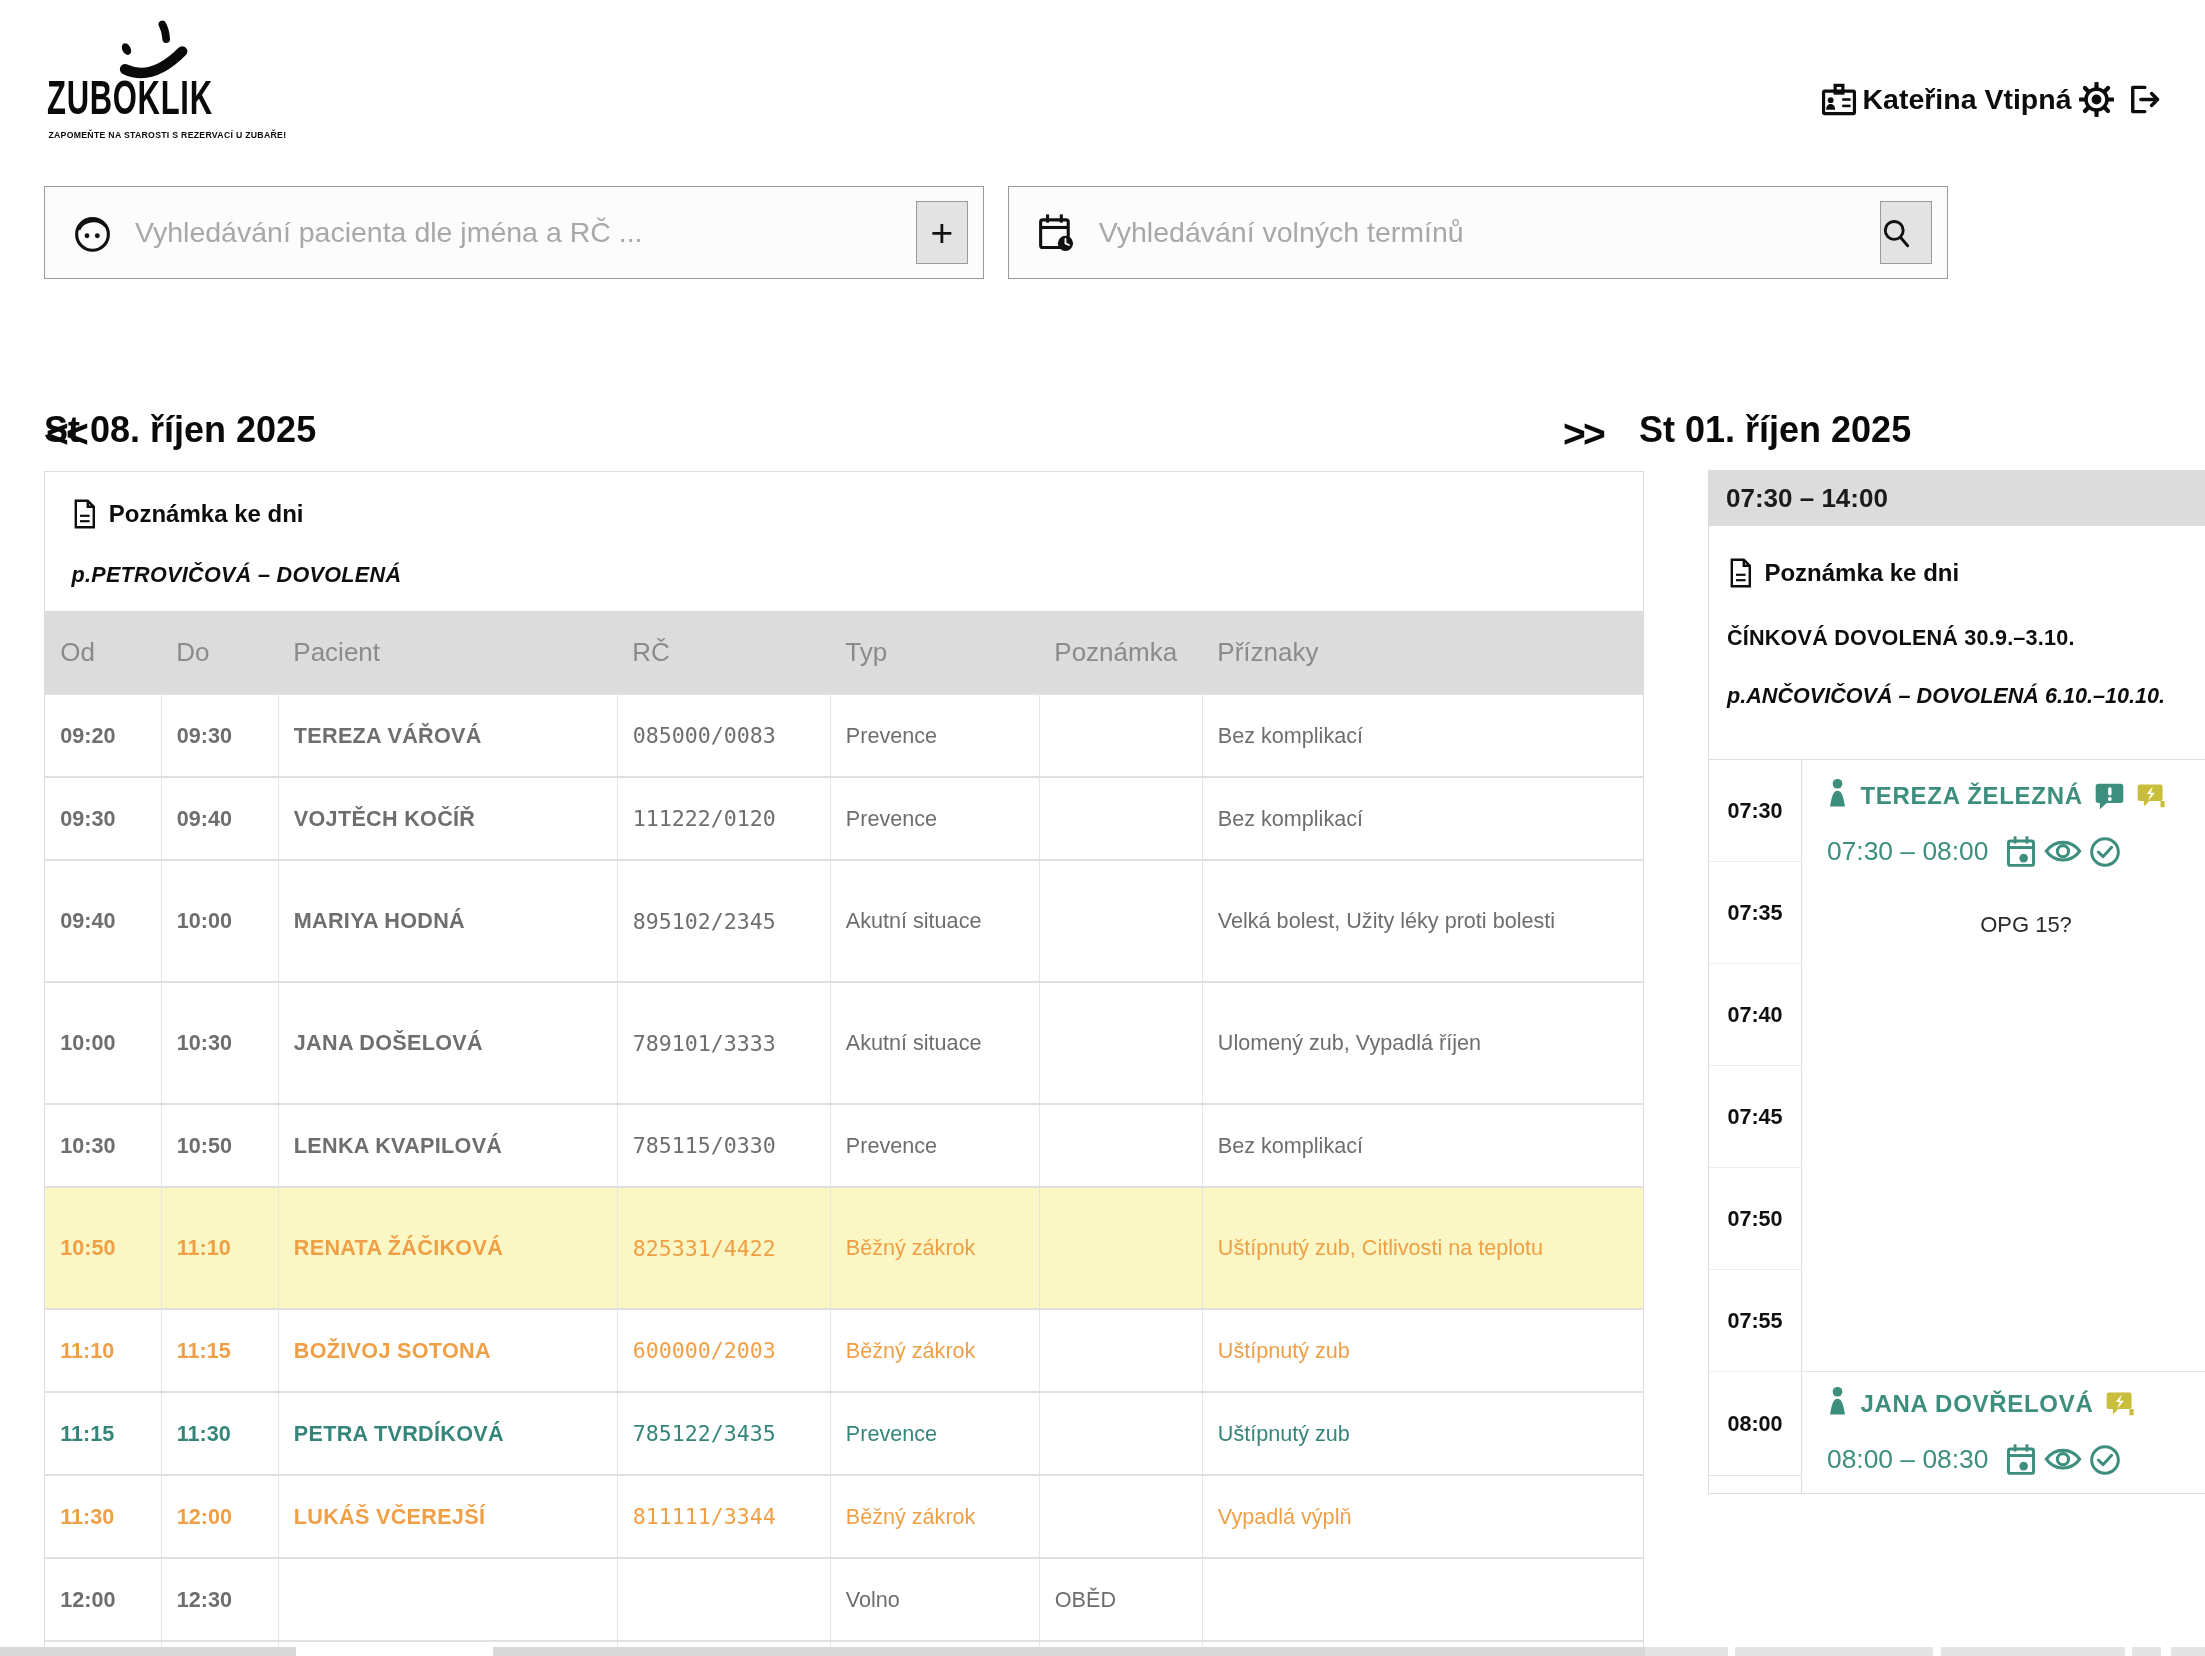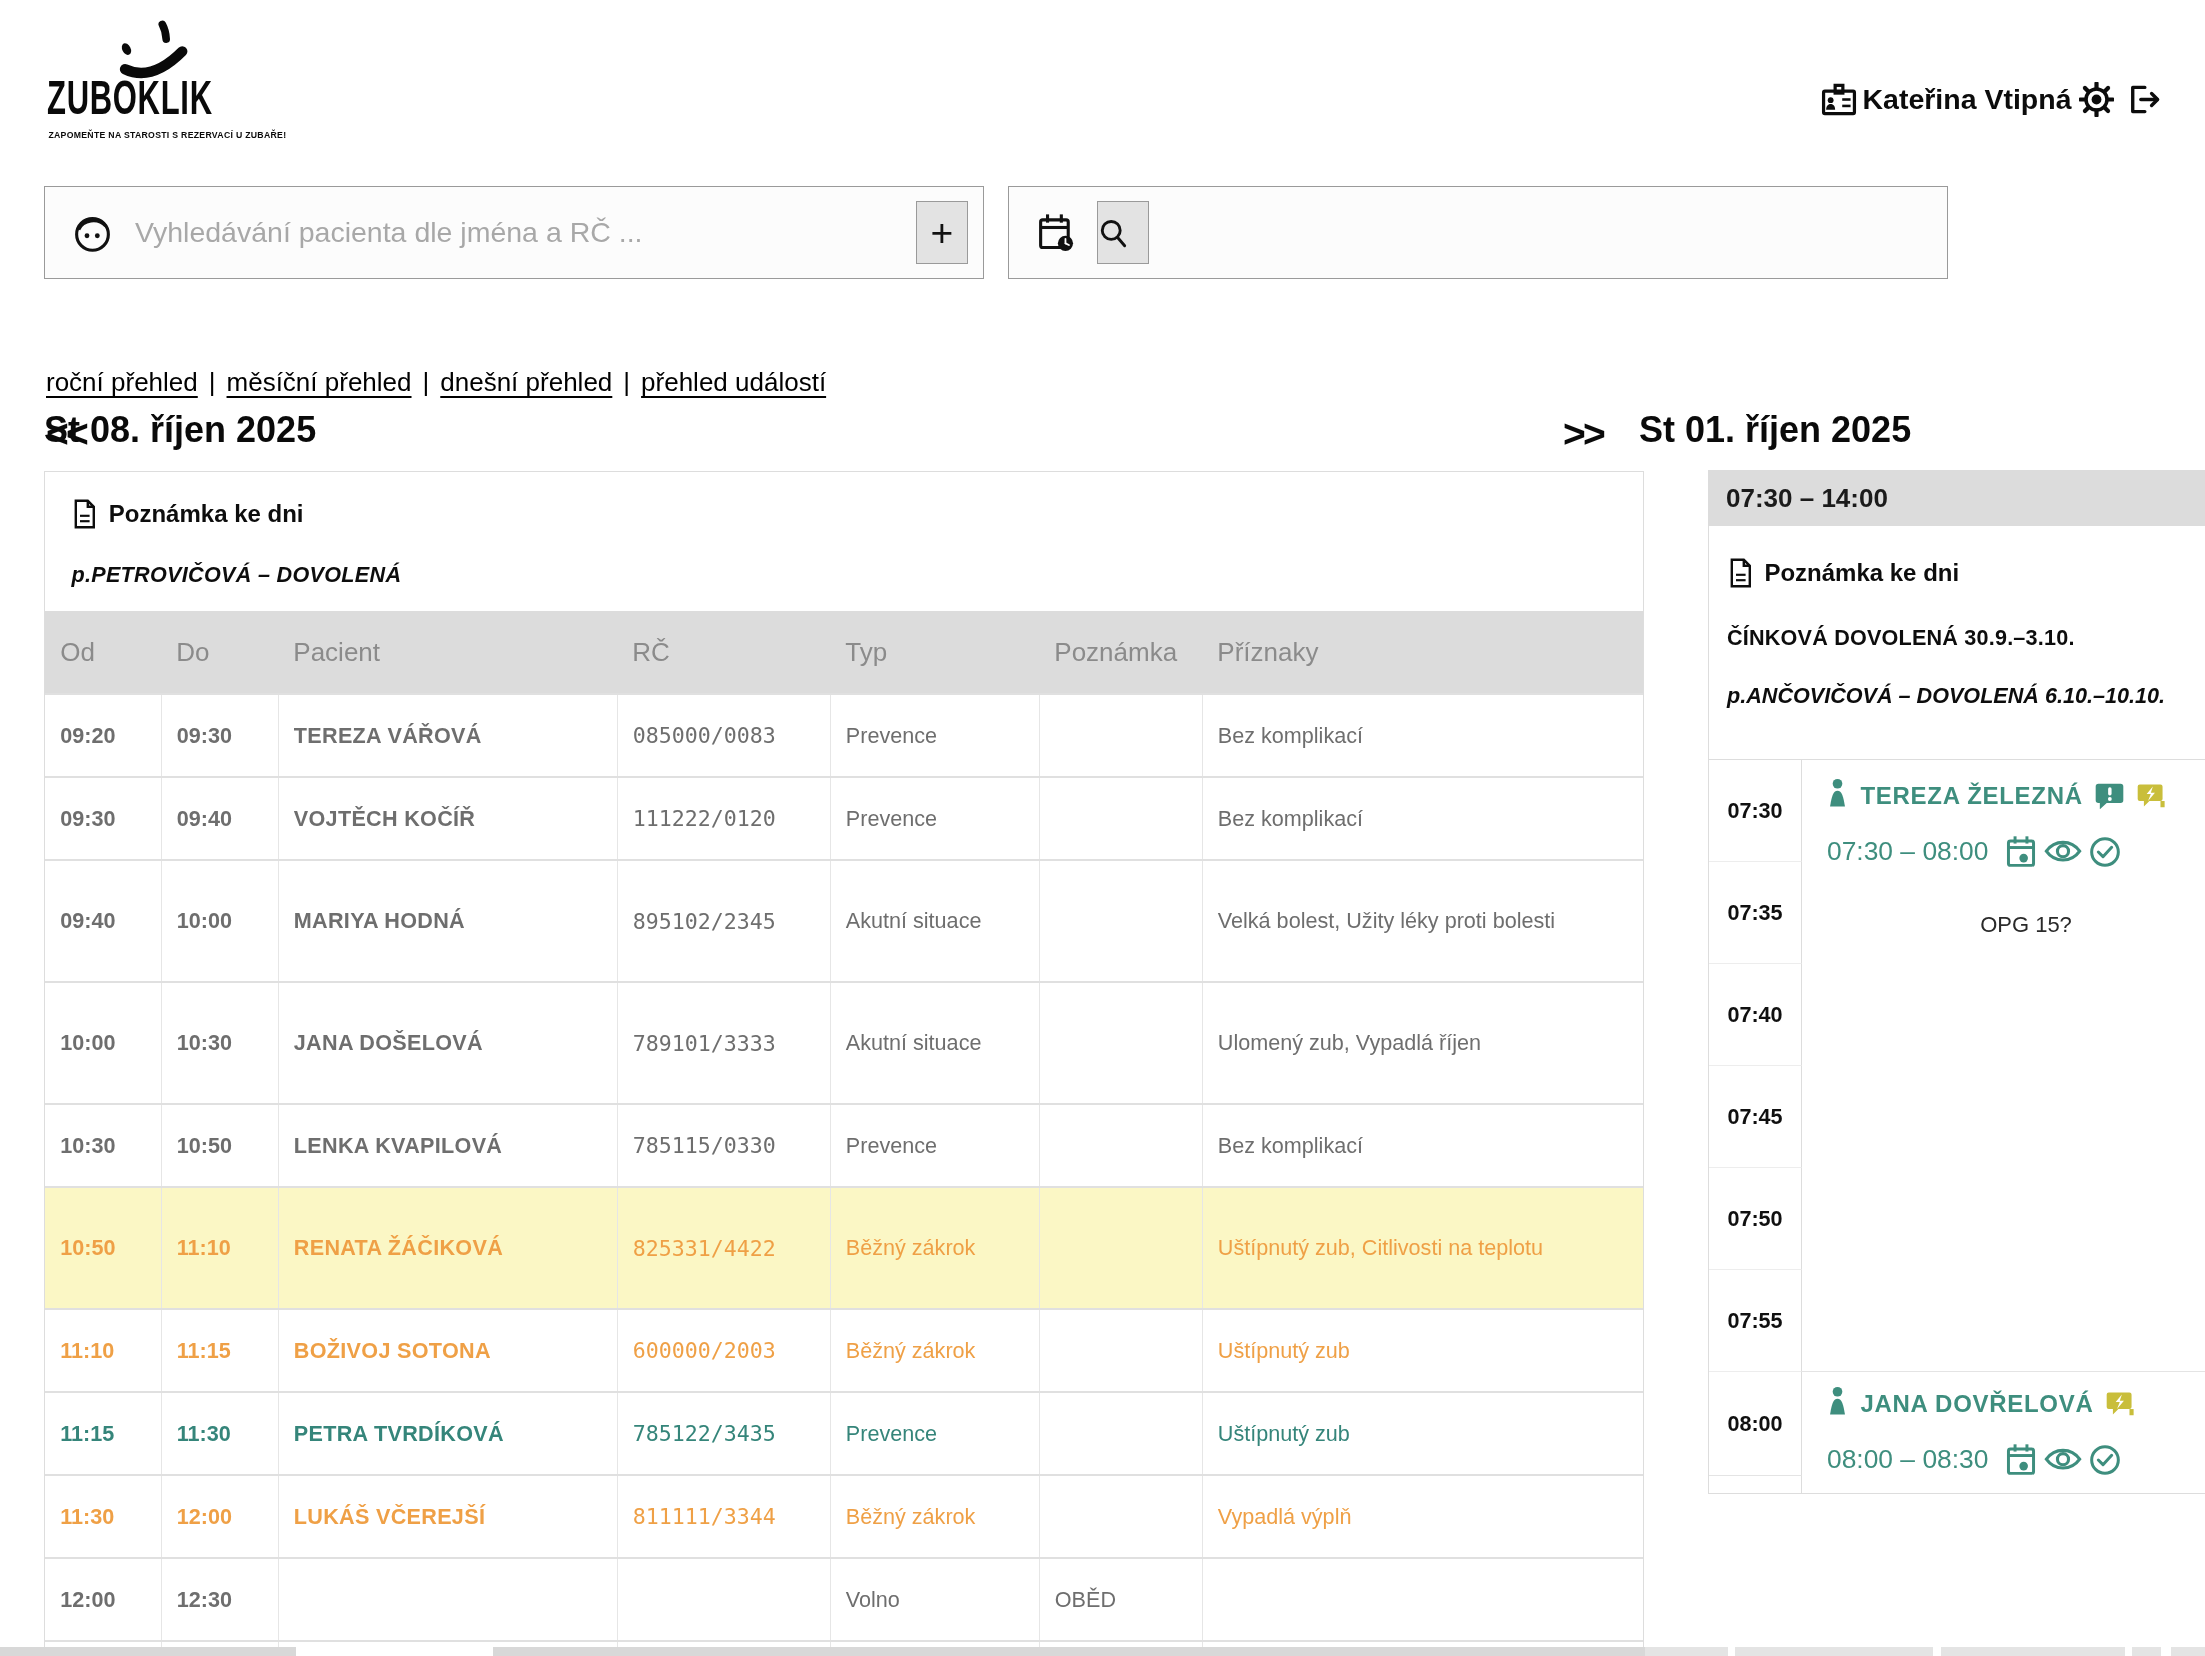--- a/index.html
+++ b/index.html
@@ -169,34 +169,32 @@
           <line x1="15" y1="2" x2="15" y2="14"></line>
           <line x1="35" y1="2" x2="35" y2="14"></line>
           <line x1="5" y1="21" x2="45" y2="21"></line>
         </g>
         <circle cx="41" cy="44" r="11" fill="#111"></circle>
         <g stroke="#fff" stroke-width="2.6" stroke-linecap="round">
           <line x1="41" y1="44" x2="41" y2="37.5"></line>
           <line x1="41" y1="44" x2="46" y2="46.5"></line>
         </g>
       </svg>
+      <input type="text" placeholder="Vyhledávání volných termínů" style="">
       <div class="box-btn">
         <svg width="31" height="32" viewBox="0 0 48 50">
           <g fill="none" stroke="#111" stroke-width="4.5" stroke-linecap="round">
             <circle cx="22" cy="21" r="14"></circle>
             <line x1="32" y1="32" x2="43" y2="45"></line>
           </g>
         </svg>
       </div>
     </div>
   </div>
 
-  <div class="nav">
-    <span class="lnk">roční přehled</span><span class="sep">|</span><span class="lnk">měsíční přehled</span><span class="sep">|</span><span class="lnk">dnešní přehled</span><span class="sep">|</span><span class="lnk">přehled událostí</span>
-  </div>
 
   <div class="pager prev">&lt;&lt;</div>
   <div class="day-title">St 08. říjen 2025</div>
   <div class="pager next">&gt;&gt;</div>
   <div class="next-day-title">St 01. říjen 2025</div>
 
   <div class="left-panel">
     <div class="note-section">
       <div class="note-head">
         <svg width="26.4" height="32" viewBox="0 0 44 52">

